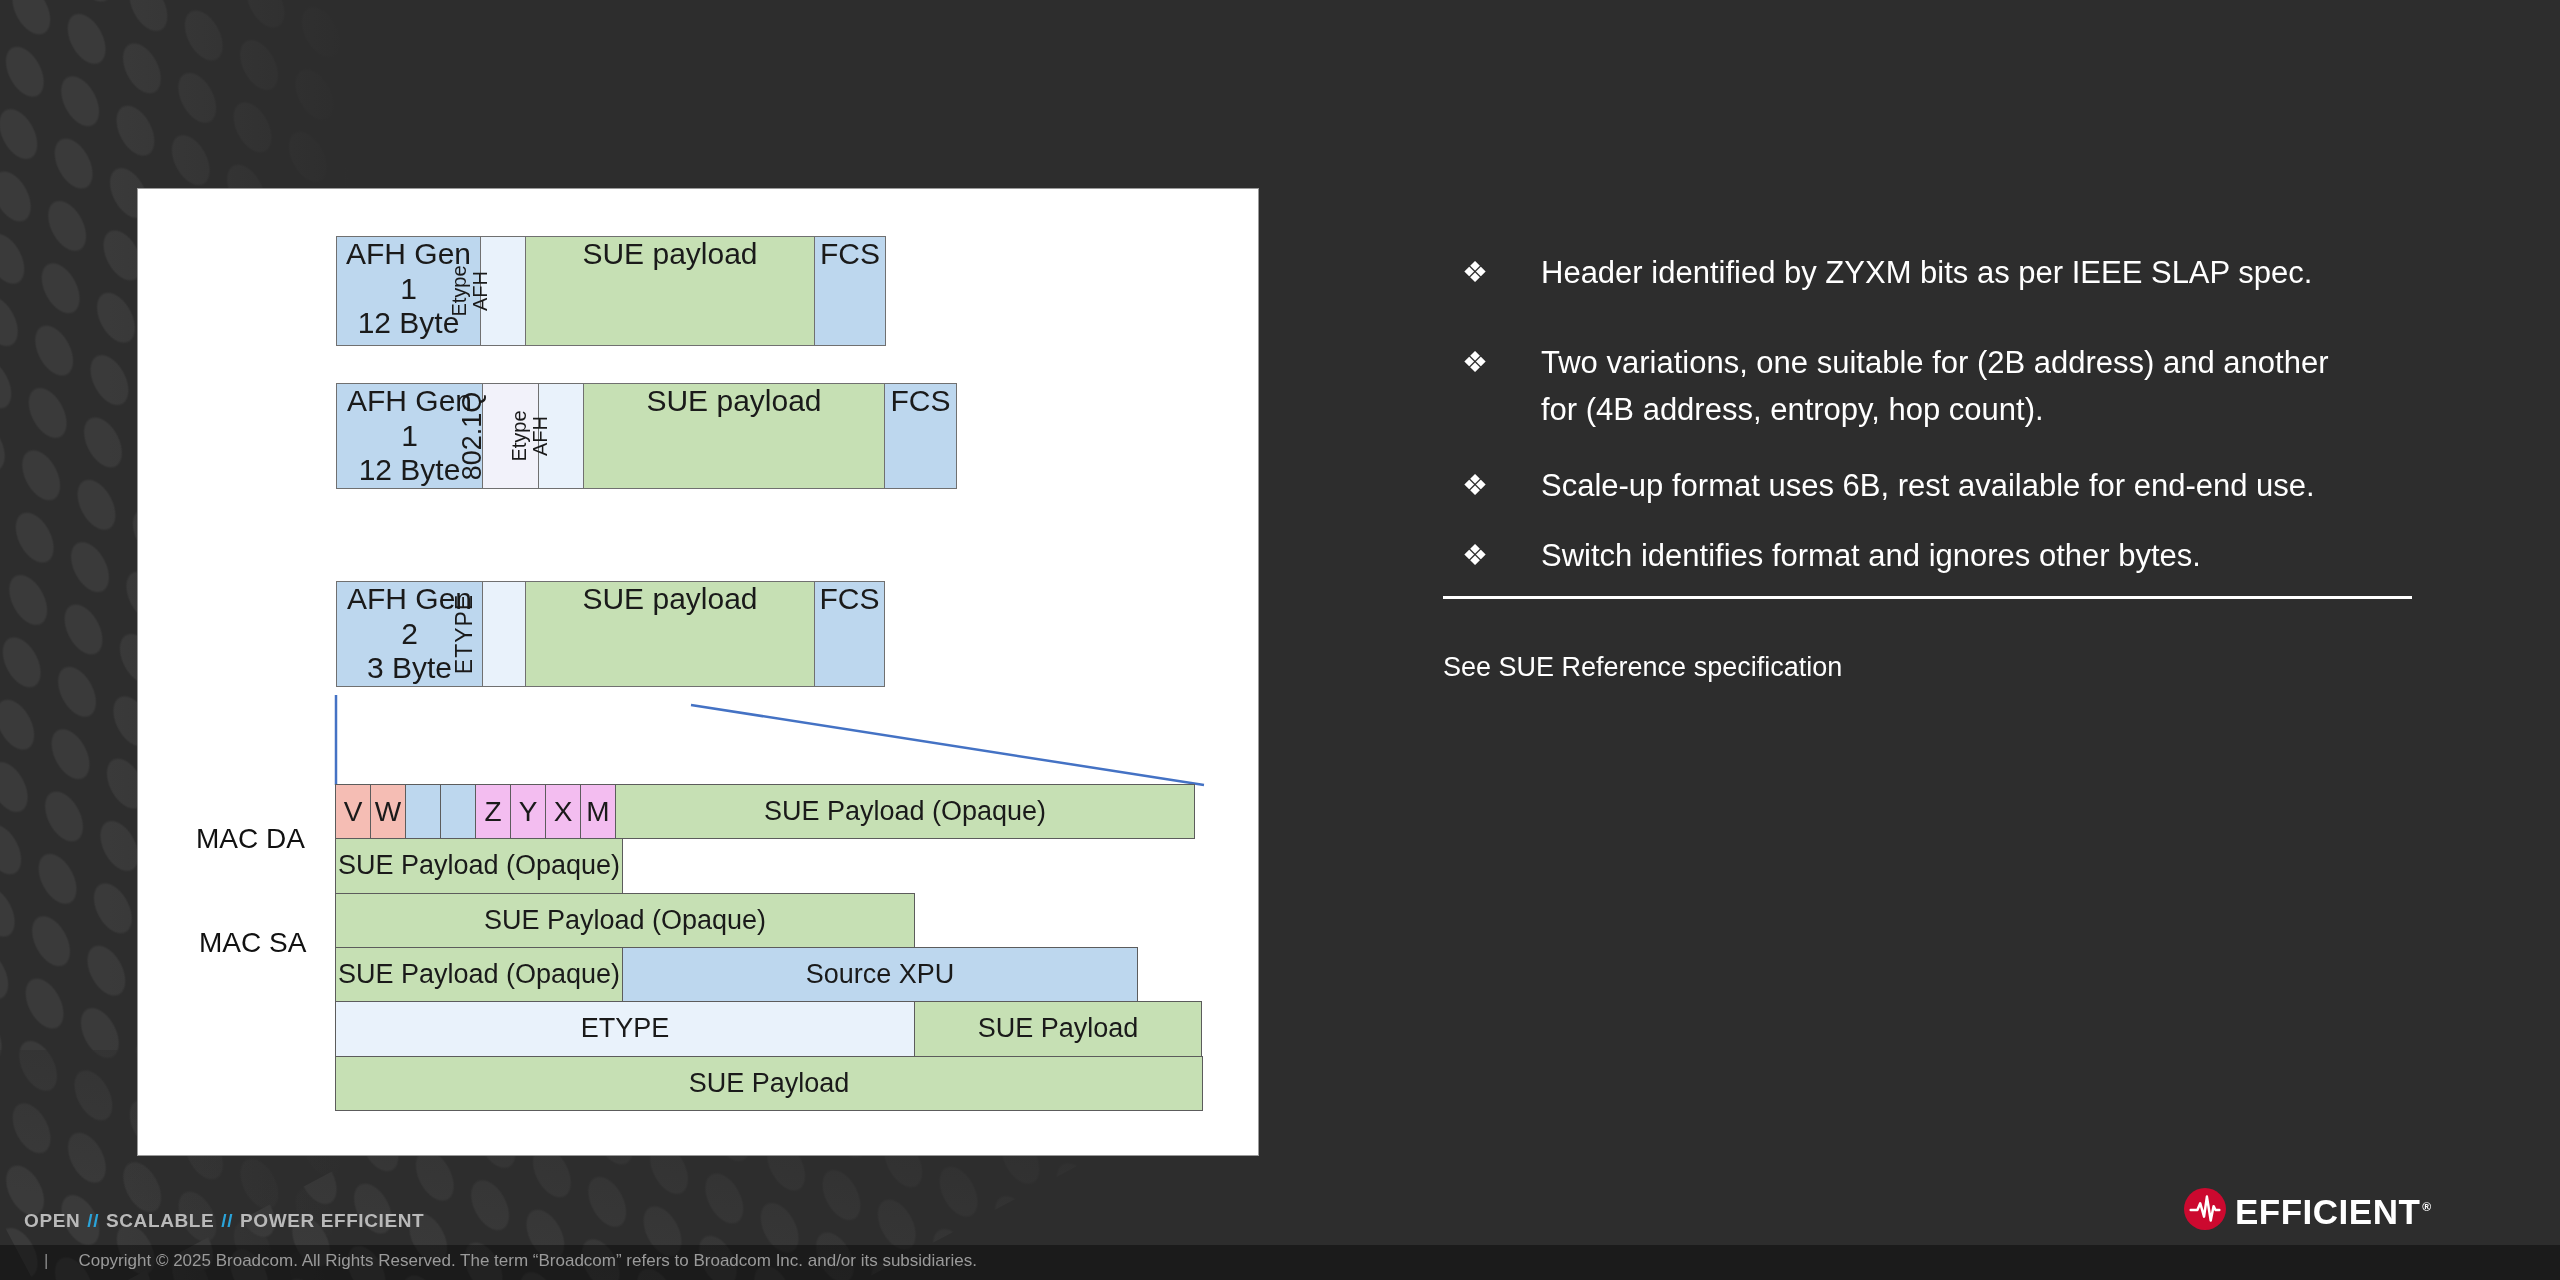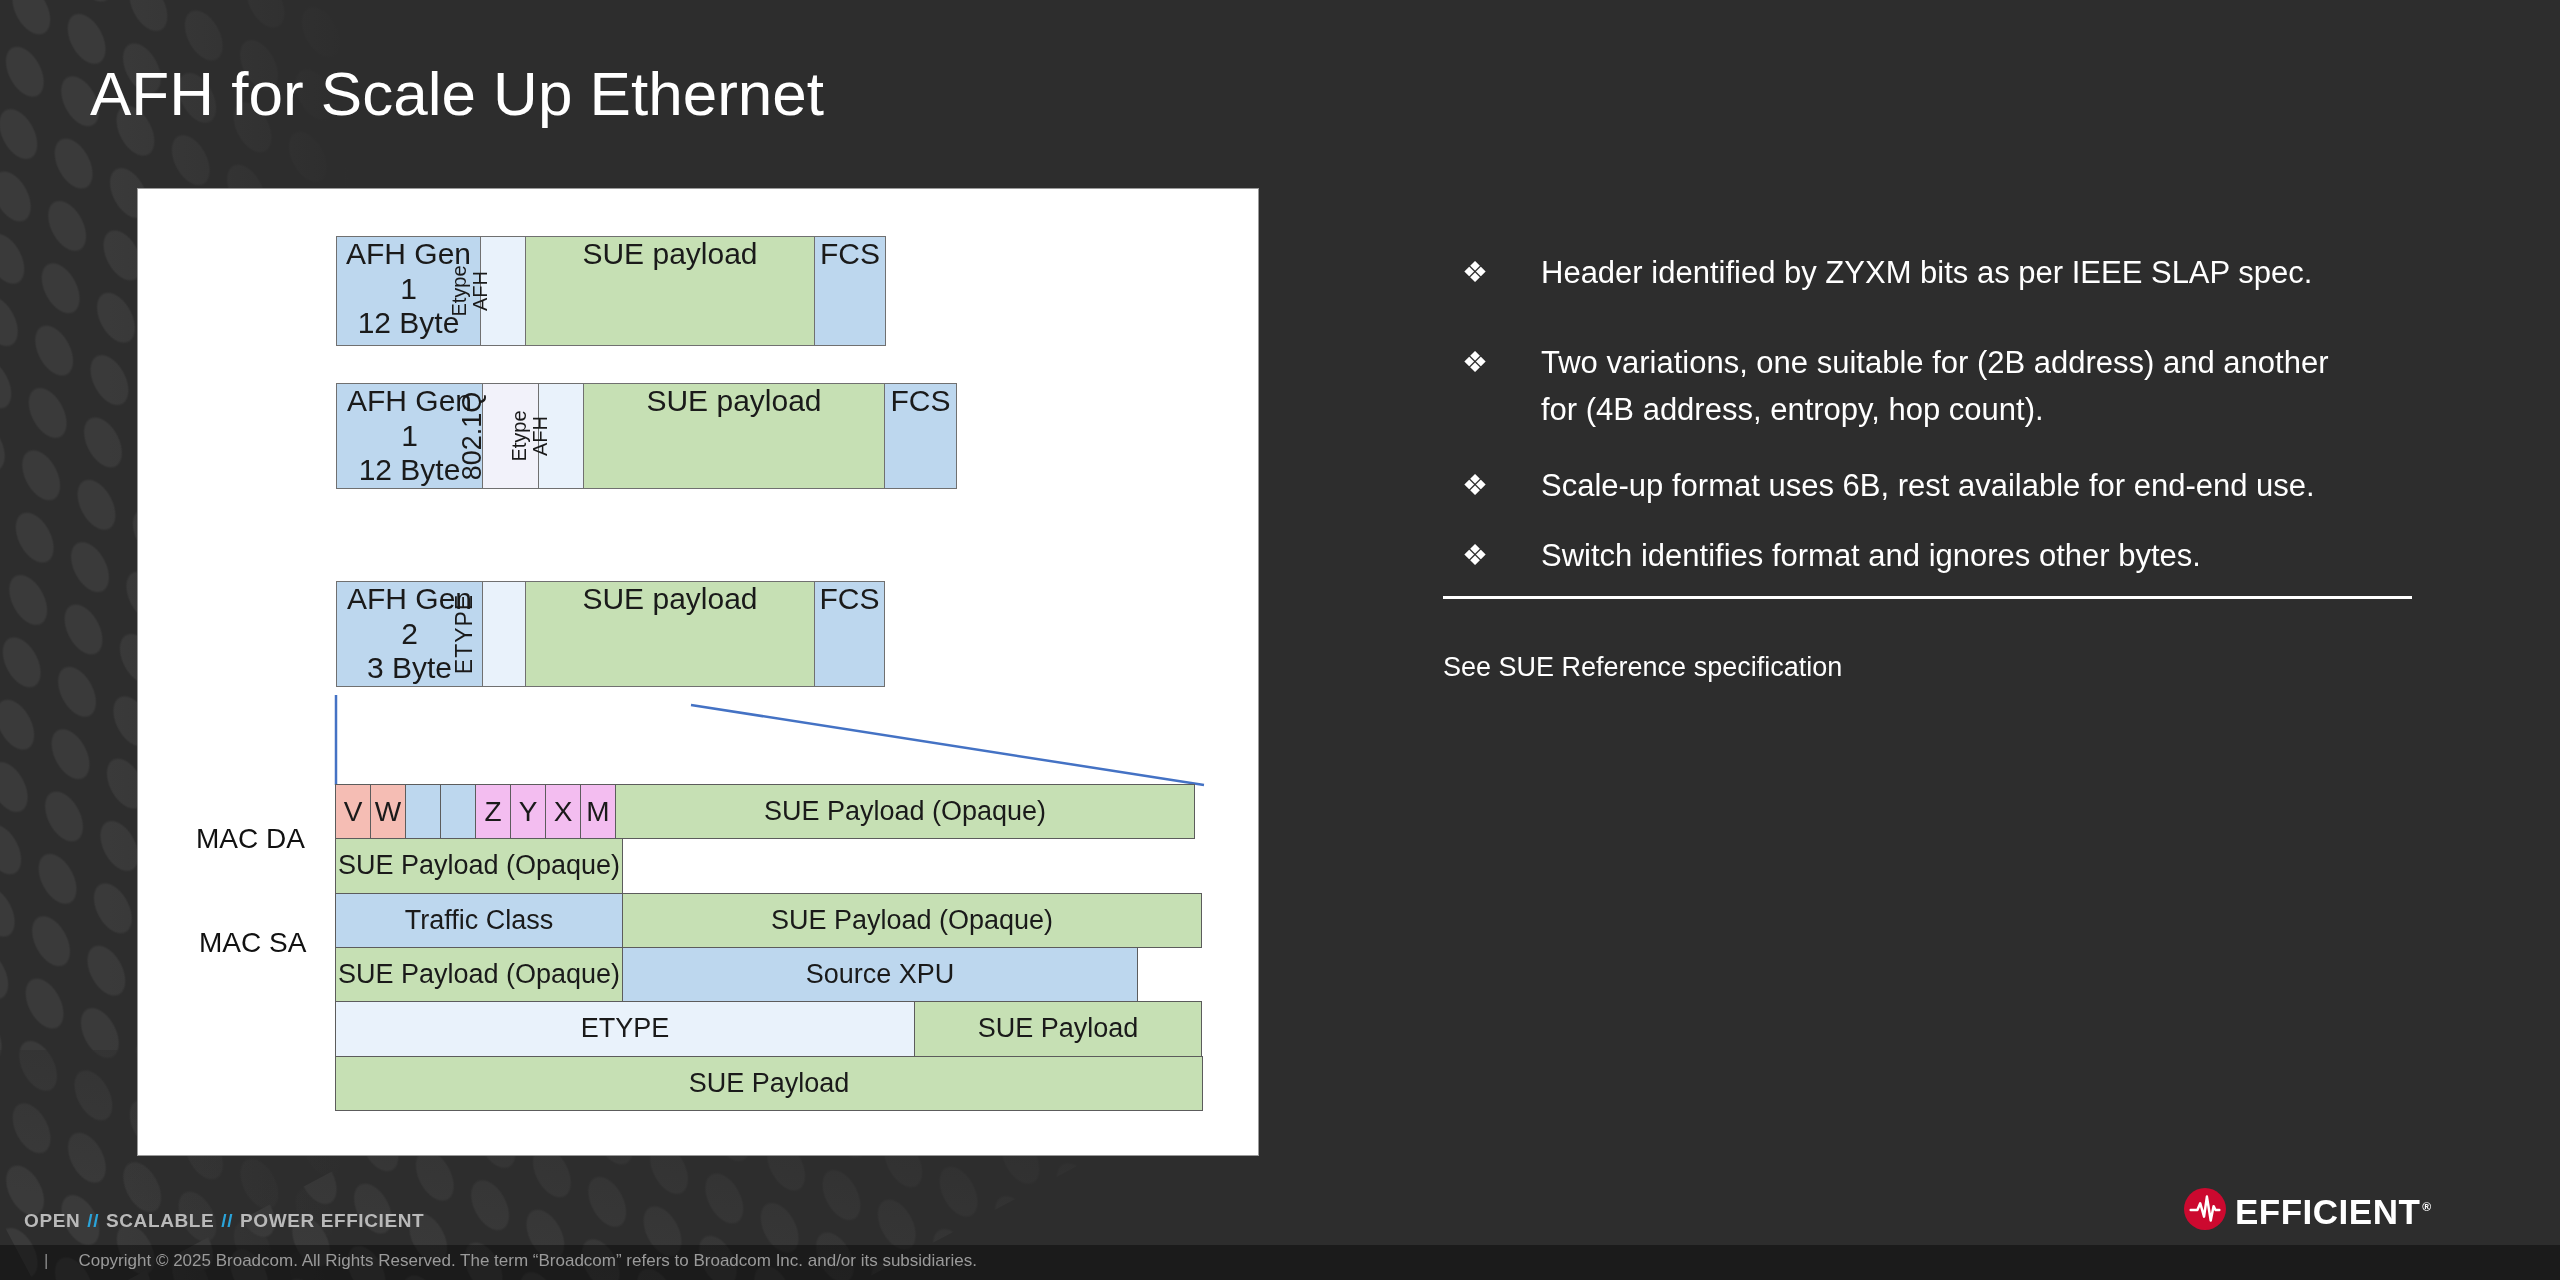--- a/index.html
+++ b/index.html
@@ -86,21 +86,20 @@
 <div class="slide">
 
   <div class="pattern pattern-left">
       <div class="fill"></div>
     </div>
   <div class="pattern pattern-bottom">
       <div class="fill"></div>
     </div>
   <div class="bottom-bar"></div>
 
-  <div class="title">AFH for Scale Up Ethernet</div>
 
   <div class="panel">
 
     <div class="frow" style="top:47px;height:110px;">
       <div class="cell c-blue" style="width:145px;">
           <span class="hspan">AFH Gen 1
 12 Byte</span>
         </div>
       <div class="cell c-lightblue" style="width:46px;">
           <span class="vspan">Etype
@@ -184,23 +183,20 @@
         <div class="tcell c-green" style="width:580px;">
             <span>SUE Payload (Opaque)</span>
           </div>
       </div>
       <div class="trow">
         <div class="tcell c-green" style="width:288px;">
             <span>SUE Payload (Opaque)</span>
           </div>
       </div>
       <div class="trow">
-        <div class="tcell c-blue" style="width:288px;">
-            <span>Traffic Class</span>
-          </div>
         <div class="tcell c-green" style="width:580px;">
             <span>SUE Payload (Opaque)</span>
           </div>
       </div>
       <div class="trow">
         <div class="tcell c-green" style="width:288px;">
             <span>SUE Payload (Opaque)</span>
           </div>
         <div class="tcell c-blue" style="width:516px;">
             <span>Source XPU</span>

